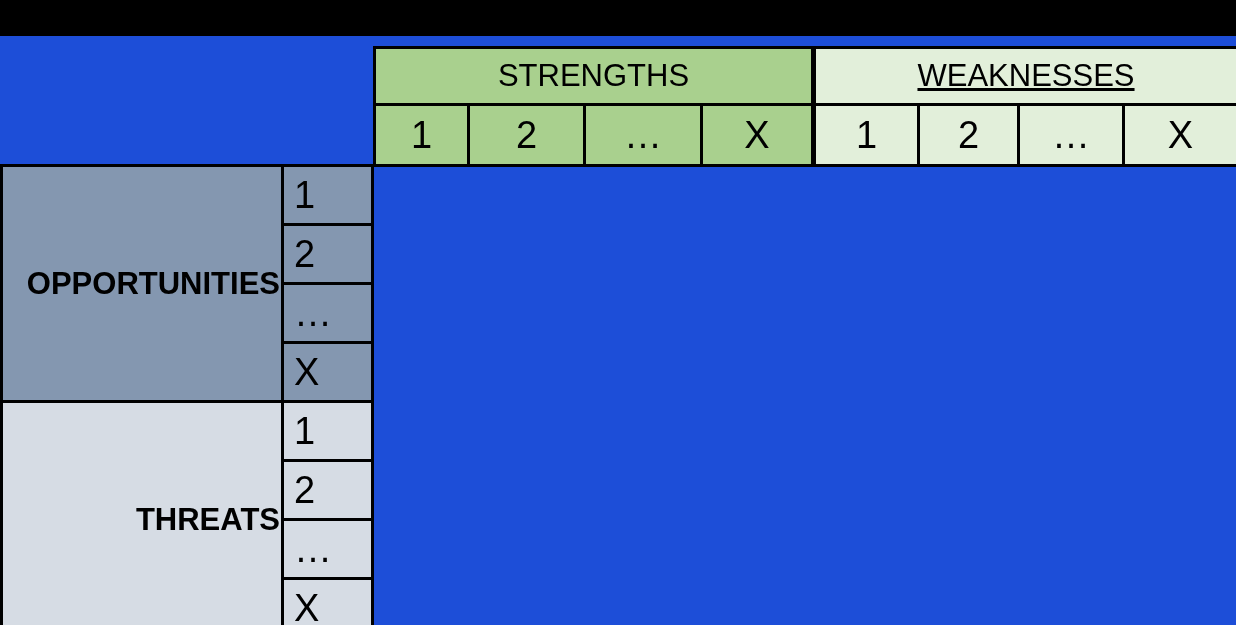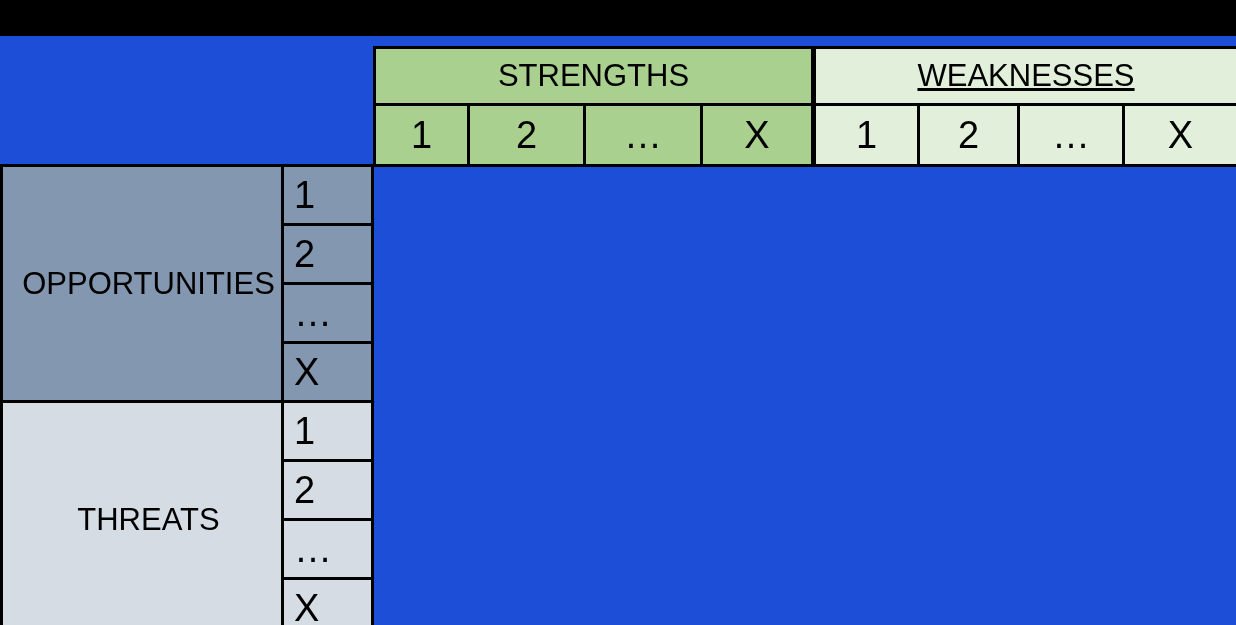--- a/index.html
+++ b/index.html
@@ -39,22 +39,23 @@
   .top-table td { text-align: center; }
   .top-table td.group-divide { border-left-width: 5px; }
   
   .side-table {
     left: 0px;
     top: 128px;
     width: 371px;
   }
   .side-table td { height: 54px; }
   .side-table td.group-label {
-    text-align: center;
+    text-align: right;
     padding-left: 14px;
+    font-weight: bold;
   }
   .side-table td.side-item {
     text-align: left;
     padding-left: 10px;
   }
   
   .group-label { font-size: 31px; }
   .item-cell   { font-size: 38px; }
   
   .fill-strengths     { background: #a9d08e; }

